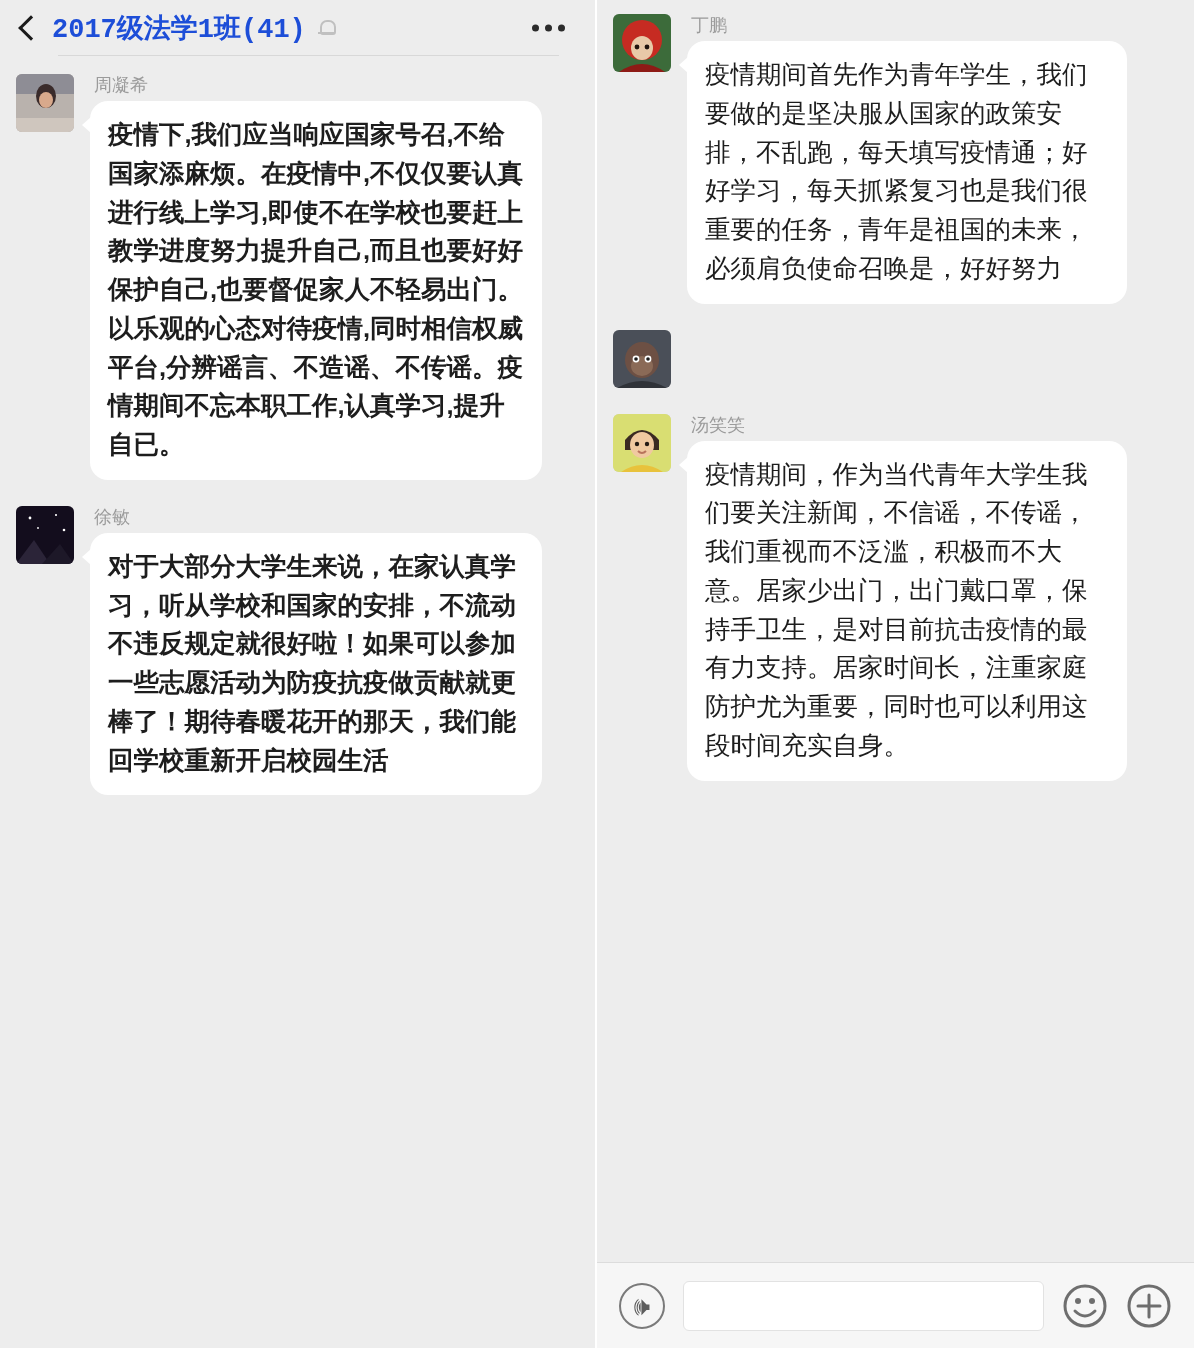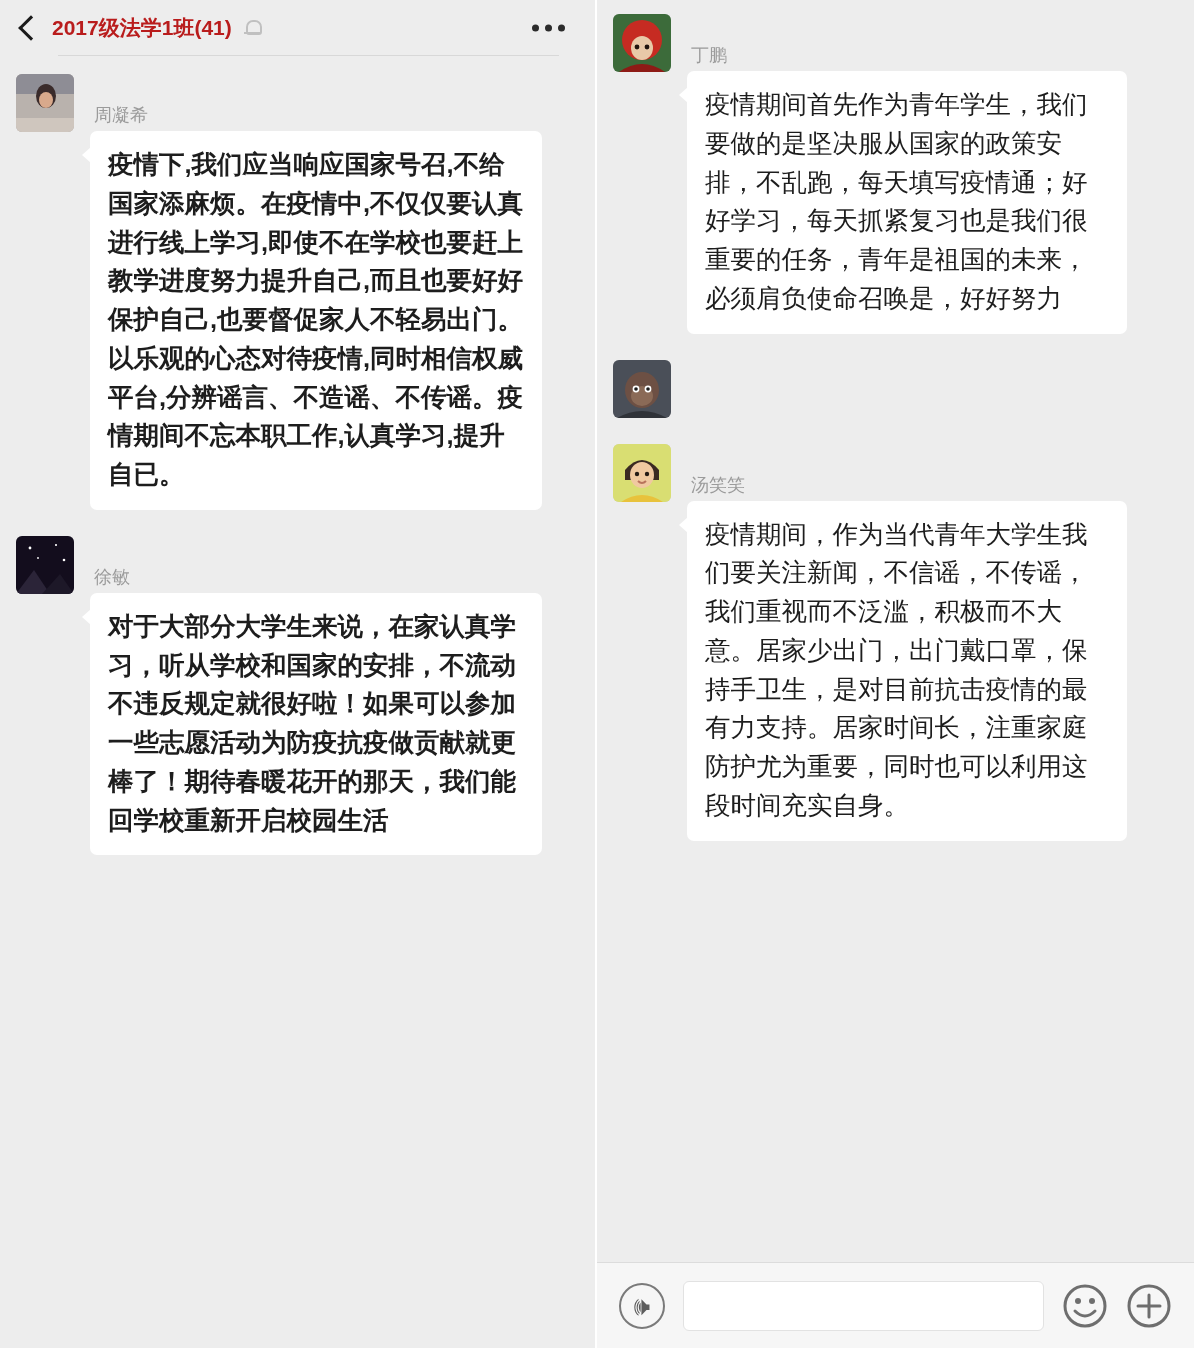--- a/index.html
+++ b/index.html
@@ -43,25 +43,26 @@
   .back-icon::before {
     content: "";
     position: absolute;
     left: 4px; top: 8px;
     width: 15px; height: 15px;
     border-left: 3px solid #1a1a1a;
     border-bottom: 3px solid #1a1a1a;
     transform: rotate(45deg);
   }
   .chat-title {
-    font-size: 21px;
+    font-size: 27px;
     font-weight: bold;
-    color: #b91c1c;
+    color: #1d4ed8;
     letter-spacing: 0px;
     white-space: nowrap;
+    font-family: Liberation Mono, monospace;
   }
   .mute-icon {
     margin-left: 10px;
     width: 22px; height: 22px;
     position: relative;
     opacity: .45;
   }
   .mute-icon::before {
     content: "";
     position: absolute;
@@ -111,31 +112,31 @@
   .avatar {
     width: 58px; height: 58px;
     border-radius: 6px;
     flex: 0 0 auto;
     margin-right: 16px;
     overflow: hidden;
     position: relative;
     background: #cfcfcf;
   }
   .avatar svg { display: block; width: 100%; height: 100%; }
-  .msg-body { min-width: 0; margin-top: 30px; }
+  .msg-body { min-width: 0; }
   .sender {
     font-size: 18px;
     color: #9b9b9b;
     margin: 2px 0 7px 4px;
     line-height: 1;
   }
   .bubble {
     position: relative;
     background: #ffffff;
-    border-radius: 7px;
+    border-radius: 18px;
     padding: 14px 18px 16px 18px;
     font-size: 25.5px;
     line-height: 1.52;
     color: #1d1d1d;
     max-width: 430px;
     word-break: break-all;
     box-shadow: 0 0 0 rgba(0,0,0,0);
   }
   .bubble::before {
     content: "";

